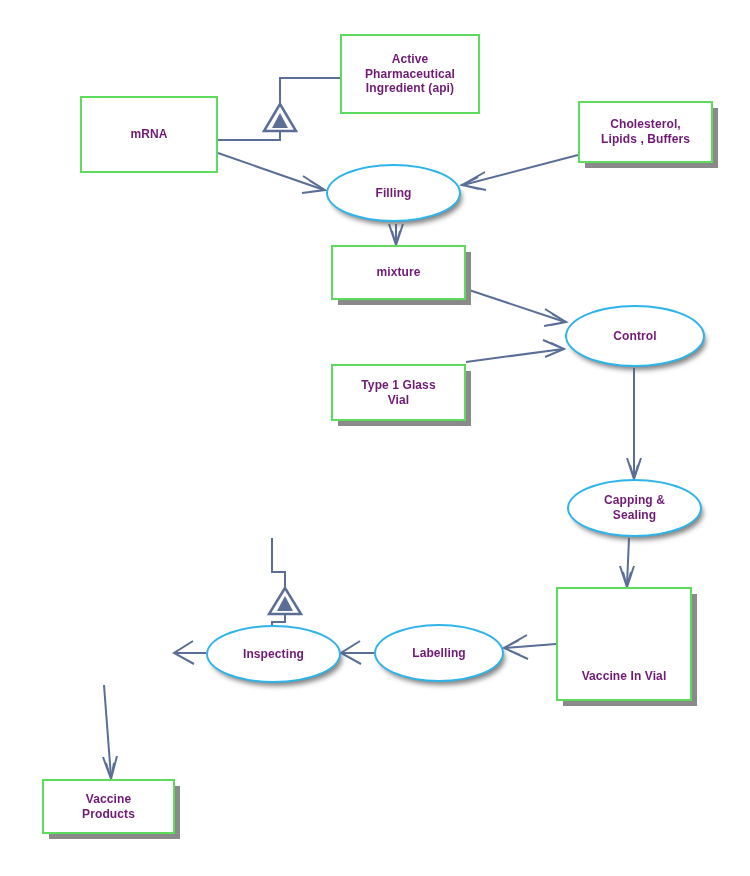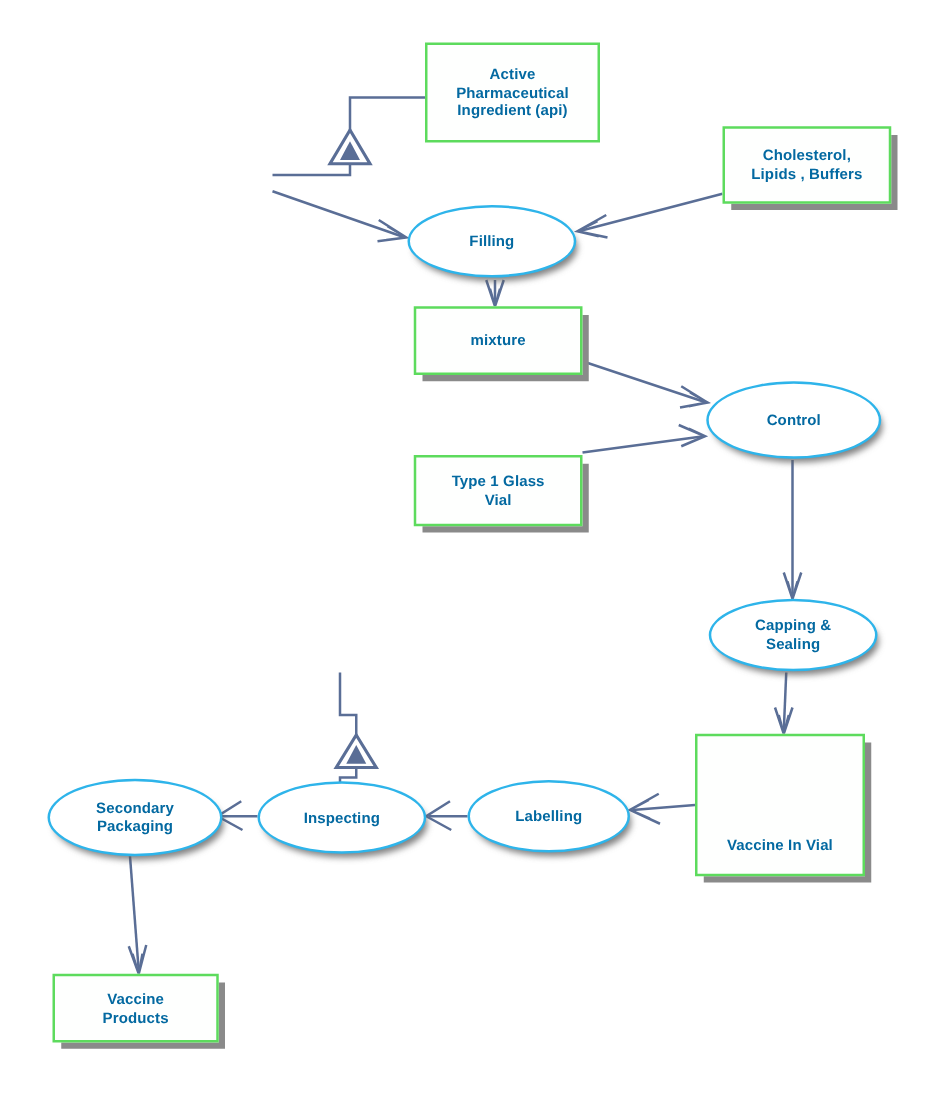--- a/index.html
+++ b/index.html
@@ -31,21 +31,21 @@
     display: flex;
     align-items: center;
     justify-content: center;
     text-align: center;
     z-index: 3;
   }
   .node .label {
     font-weight: bold;
     font-size: 12px;
     line-height: 1.22;
-    color: #0369a1;
+    color: #701a75;
     letter-spacing: 0.1px;
     white-space: pre-line;
     padding: 0 6px;
   }
   .box {
     background: #fefffe;
     border: 2px solid #5ddb5d;
   }
   .box.shadowed {
     box-shadow: 6px 6px 0 -1px #8a8a8a;
@@ -119,20 +119,23 @@
       </g>
     </g>
   </svg>
 
   <div class="node box" style="left:340px; top:34px; width:140px; height:80px;">
     <span class="label">Active
 Pharmaceutical
 Ingredient (api)</span>
   </div>
 
+  <div class="node box" style="left:80px; top:96px; width:138px; height:77px;">
+    <span class="label">mRNA</span>
+  </div>
 
   <div class="node box shadowed" style="left:578px; top:101px; width:135px; height:62px;">
     <span class="label">Cholesterol,
 Lipids , Buffers</span>
   </div>
 
   <div class="node ellipse" style="left:326px; top:164px; width:135px; height:58px;">
     <span class="label">Filling</span>
   </div>
 
@@ -160,23 +163,19 @@
 
 
   <div class="node ellipse" style="left:374px; top:624px; width:130px; height:58px;">
     <span class="label">Labelling</span>
   </div>
 
   <div class="node ellipse" style="left:206px; top:625px; width:135px; height:58px;">
     <span class="label">Inspecting</span>
   </div>
 
-  <div class="node ellipse" style="left:38px; top:623px; width:140px; height:62px;">
-    <span class="label">Secondary
-Packaging</span>
-  </div>
 
   <div class="node box shadowed" style="left:42px; top:779px; width:133px; height:55px;text-align:center;">
     <span class="label">Vaccine
 Products</span>
   </div>
 
 </div>
 
 </body></html>

